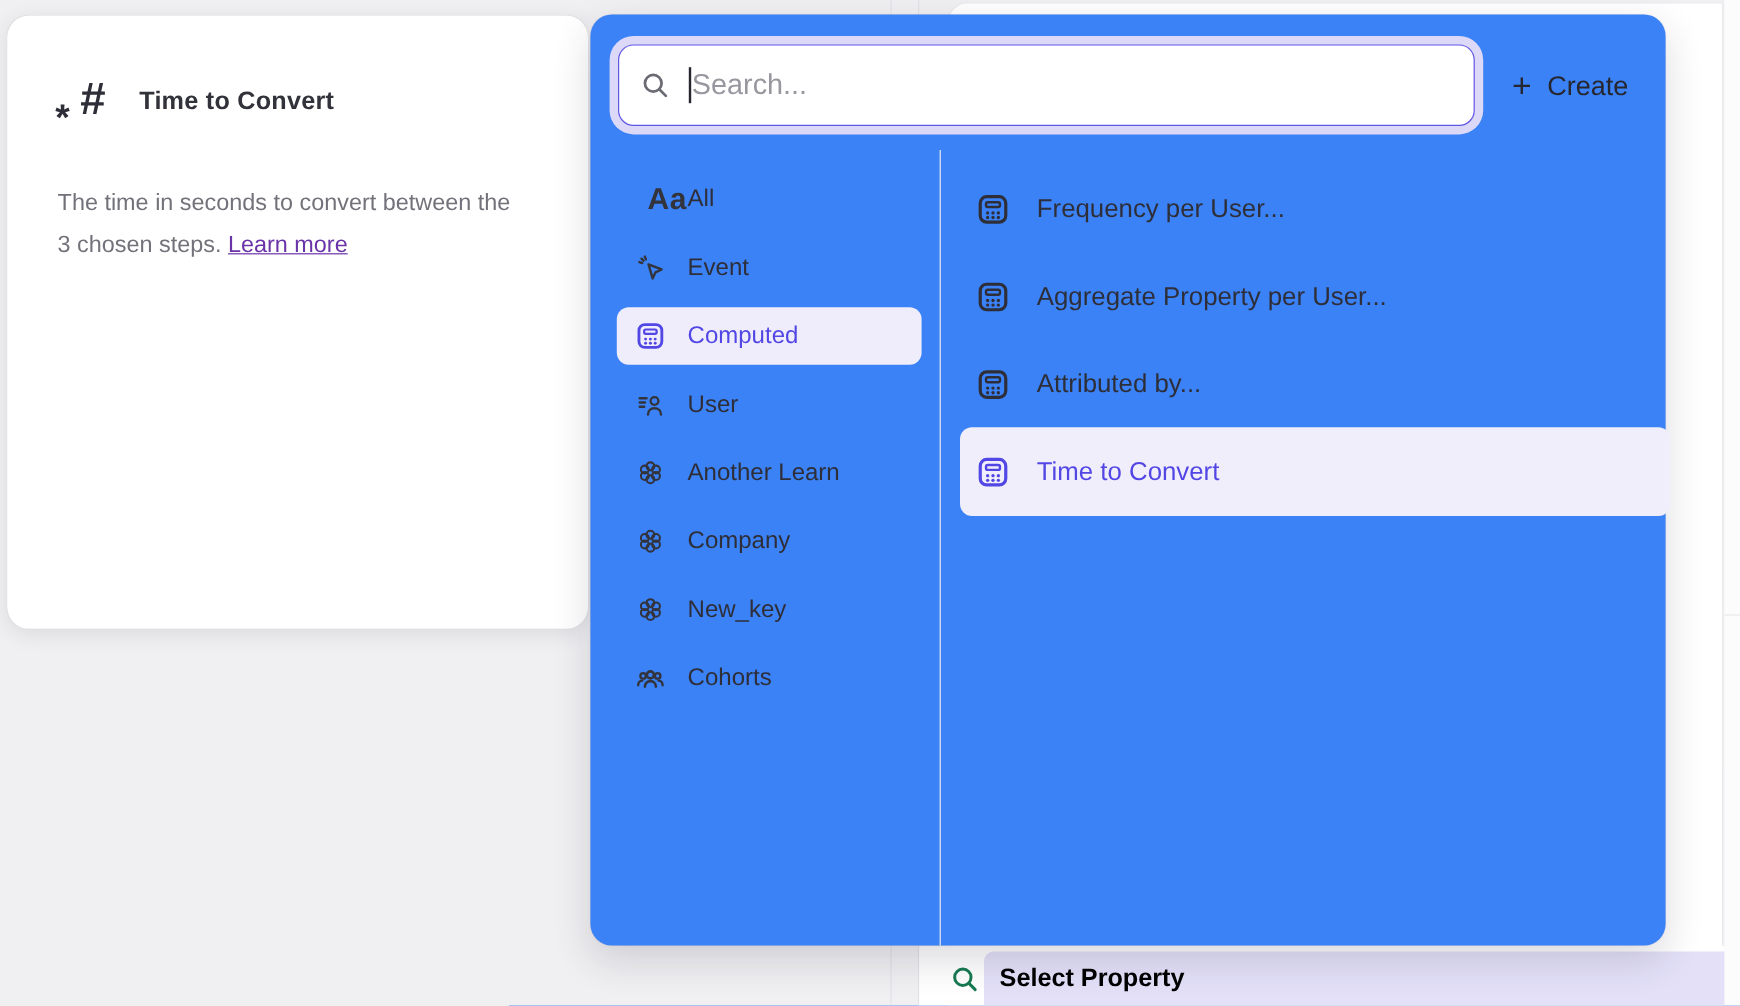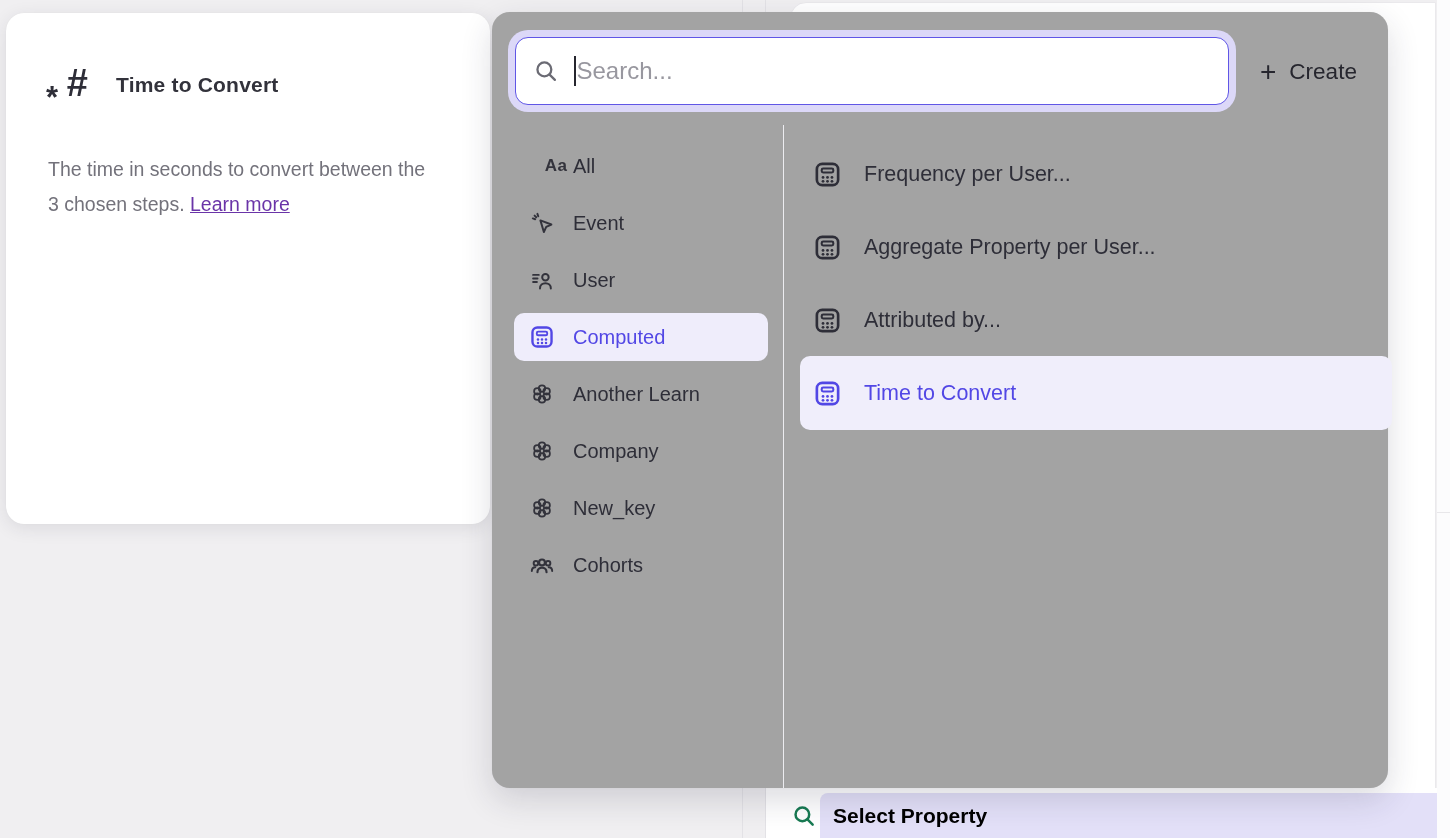--- a/index.html
+++ b/index.html
@@ -45,21 +45,21 @@
   .tt-title { margin-left:28px; font-size:21px; font-weight:700; color:#32323b; letter-spacing:0.2px; }
   .tt-desc {
     position:absolute; left:42px; top:139px; width:392px;
     font-size:19.5px; line-height:35px; color:#73727b;
   }
   .tt-link { color:#6a34a8; font-weight:400; text-decoration:underline; cursor:pointer; }
 
   
   .picker {
     position:absolute; left:492px; top:12px; width:896px; height:776px;
-    background:#a3a3a3; border-radius:18px; z-index:4;
+    background:#3b82f6; border-radius:18px; z-index:4;
     box-shadow:0 12px 32px rgba(40,40,60,0.16), 0 0 1px rgba(0,0,0,0.08);
   }
   .search-ring {
     position:absolute; left:16px; top:18px; width:728px; height:82px;
     background:#dcd8f8; border-radius:20px;
   }
   .search-box {
     position:absolute; inset:7px;
     background:#fff; border:1.6px solid #6056e6; border-radius:13px;
     display:flex; align-items:center; padding:0 17px;
@@ -83,21 +83,21 @@
   .divider { position:absolute; left:291px; top:113px; bottom:0; width:1px; background:#ececf0; }
 
   .cats { position:absolute; left:22px; top:130px; width:254px; display:flex; flex-direction:column; gap:9px; }
   .cat {
     height:48px; border-radius:10px; display:flex; align-items:center;
     padding-left:14px; gap:17px; font-size:20px; color:#2e2e38; cursor:pointer;
   }
   .cat .cat-icon { width:28px; height:26px; display:flex; align-items:center; justify-content:center; color:#33333c; }
   .cat.selected { background:#efedfb; color:#5247e5; }
   .cat.selected .cat-icon { color:#5247e5; }
-  .aa-glyph { font-size:17px; font-weight:700; letter-spacing:0.5px;margin-left:28px; }
+  .aa-glyph { font-size:25px; font-weight:700; letter-spacing:0.5px;margin-left:28px; }
 
   .results { position:absolute; left:308px; top:138px; width:592px; }
   .result {
     display:flex; align-items:center; height:48px; margin-bottom:25px;
     padding-left:13px; gap:22px; border-radius:10px;
     font-size:21.5px; color:#2e2e38; cursor:pointer;
   }
   .result .res-icon { width:29px; height:29px; display:flex; align-items:center; justify-content:center; color:#2e2e38; }
   .result.selected { background:#f0eefb; color:#5247e5; height:74px; margin-top:-13px; }
   .result.selected .res-icon { color:#5247e5; }
@@ -175,49 +175,49 @@
         <svg viewBox="0 0 24 24" width="25" height="25" fill="none" stroke="currentColor" stroke-width="1.9" stroke-linecap="round" stroke-linejoin="round">
           <path d="M10 9 L20.5 13 L15.6 15.3 L13.3 20.2 Z"></path>
           <path d="M7.1 2.7 L7.9 5"></path>
             <path d="M2.7 7.1 L5 7.9"></path>
             <path d="M4.4 4.4 L6 6"></path>
         </svg>
       </span>
       <span class="cat-label">Event</span>
     </div>
 
+    <div class="cat selected">
+      <span class="cat-icon">
+        <svg viewBox="0 0 24 24" width="26" height="26" fill="none" stroke="currentColor">
+          <rect x="3.2" y="3.2" width="17.6" height="17.6" rx="4.5" stroke-width="2.2"></rect>
+          <rect x="7.2" y="7" width="9.6" height="3.4" rx="1.2" stroke-width="1.7"></rect>
+          <g fill="currentColor" stroke="none">
+            <circle cx="8.3" cy="14.4" r="1.15"></circle>
+              <circle cx="12" cy="14.4" r="1.15"></circle>
+              <circle cx="15.7" cy="14.4" r="1.15"></circle>
+            <circle cx="8.3" cy="17.6" r="1.15"></circle>
+              <circle cx="12" cy="17.6" r="1.15"></circle>
+              <circle cx="15.7" cy="17.6" r="1.15"></circle>
+          </g>
+        </svg>
+      </span>
+      <span class="cat-label">Computed</span>
+    </div>
+
     <div class="cat">
       <span class="cat-icon">
         <svg viewBox="0 0 24 24" width="25" height="25" fill="none" stroke="currentColor" stroke-width="1.9" stroke-linecap="round">
           <path d="M3 6.6 H8.4"></path>
             <path d="M3 10 H7.2"></path>
             <path d="M3 13.4 H6.6"></path>
           <circle cx="14.8" cy="8.8" r="3.1"></circle>
           <path d="M9.6 19.6 c0-3.1 2.3-5 5.2-5 s5.2 1.9 5.2 5"></path>
         </svg>
       </span>
       <span class="cat-label">User</span>
-    </div>
-
-    <div class="cat selected">
-      <span class="cat-icon">
-        <svg viewBox="0 0 24 24" width="26" height="26" fill="none" stroke="currentColor">
-          <rect x="3.2" y="3.2" width="17.6" height="17.6" rx="4.5" stroke-width="2.2"></rect>
-          <rect x="7.2" y="7" width="9.6" height="3.4" rx="1.2" stroke-width="1.7"></rect>
-          <g fill="currentColor" stroke="none">
-            <circle cx="8.3" cy="14.4" r="1.15"></circle>
-              <circle cx="12" cy="14.4" r="1.15"></circle>
-              <circle cx="15.7" cy="14.4" r="1.15"></circle>
-            <circle cx="8.3" cy="17.6" r="1.15"></circle>
-              <circle cx="12" cy="17.6" r="1.15"></circle>
-              <circle cx="15.7" cy="17.6" r="1.15"></circle>
-          </g>
-        </svg>
-      </span>
-      <span class="cat-label">Computed</span>
     </div>
 
     <div class="cat">
       <span class="cat-icon">
         <svg viewBox="0 0 24 24" width="26" height="26" fill="none" stroke="currentColor" stroke-width="1.6">
           <circle cx="12" cy="7" r="3"></circle>
             <circle cx="7.7" cy="9.5" r="3"></circle>
             <circle cx="7.7" cy="14.5" r="3"></circle>
           <circle cx="12" cy="17" r="3"></circle>
             <circle cx="16.3" cy="14.5" r="3"></circle>

